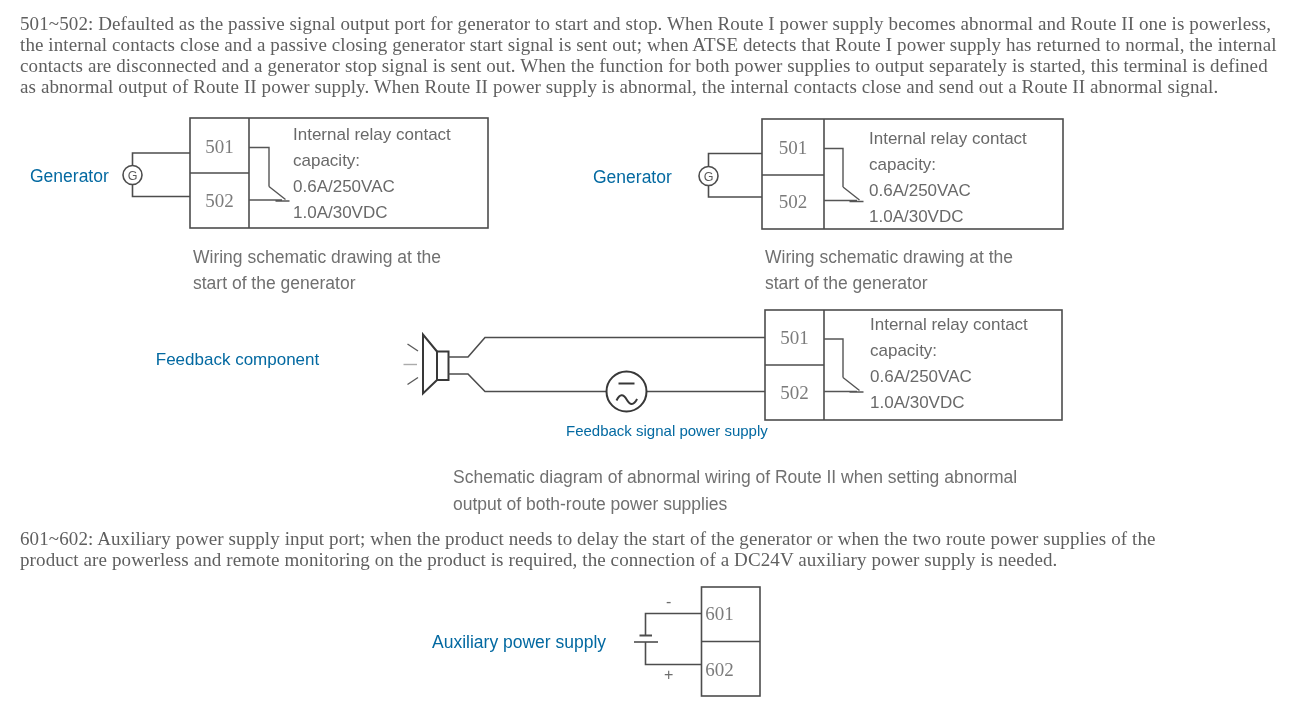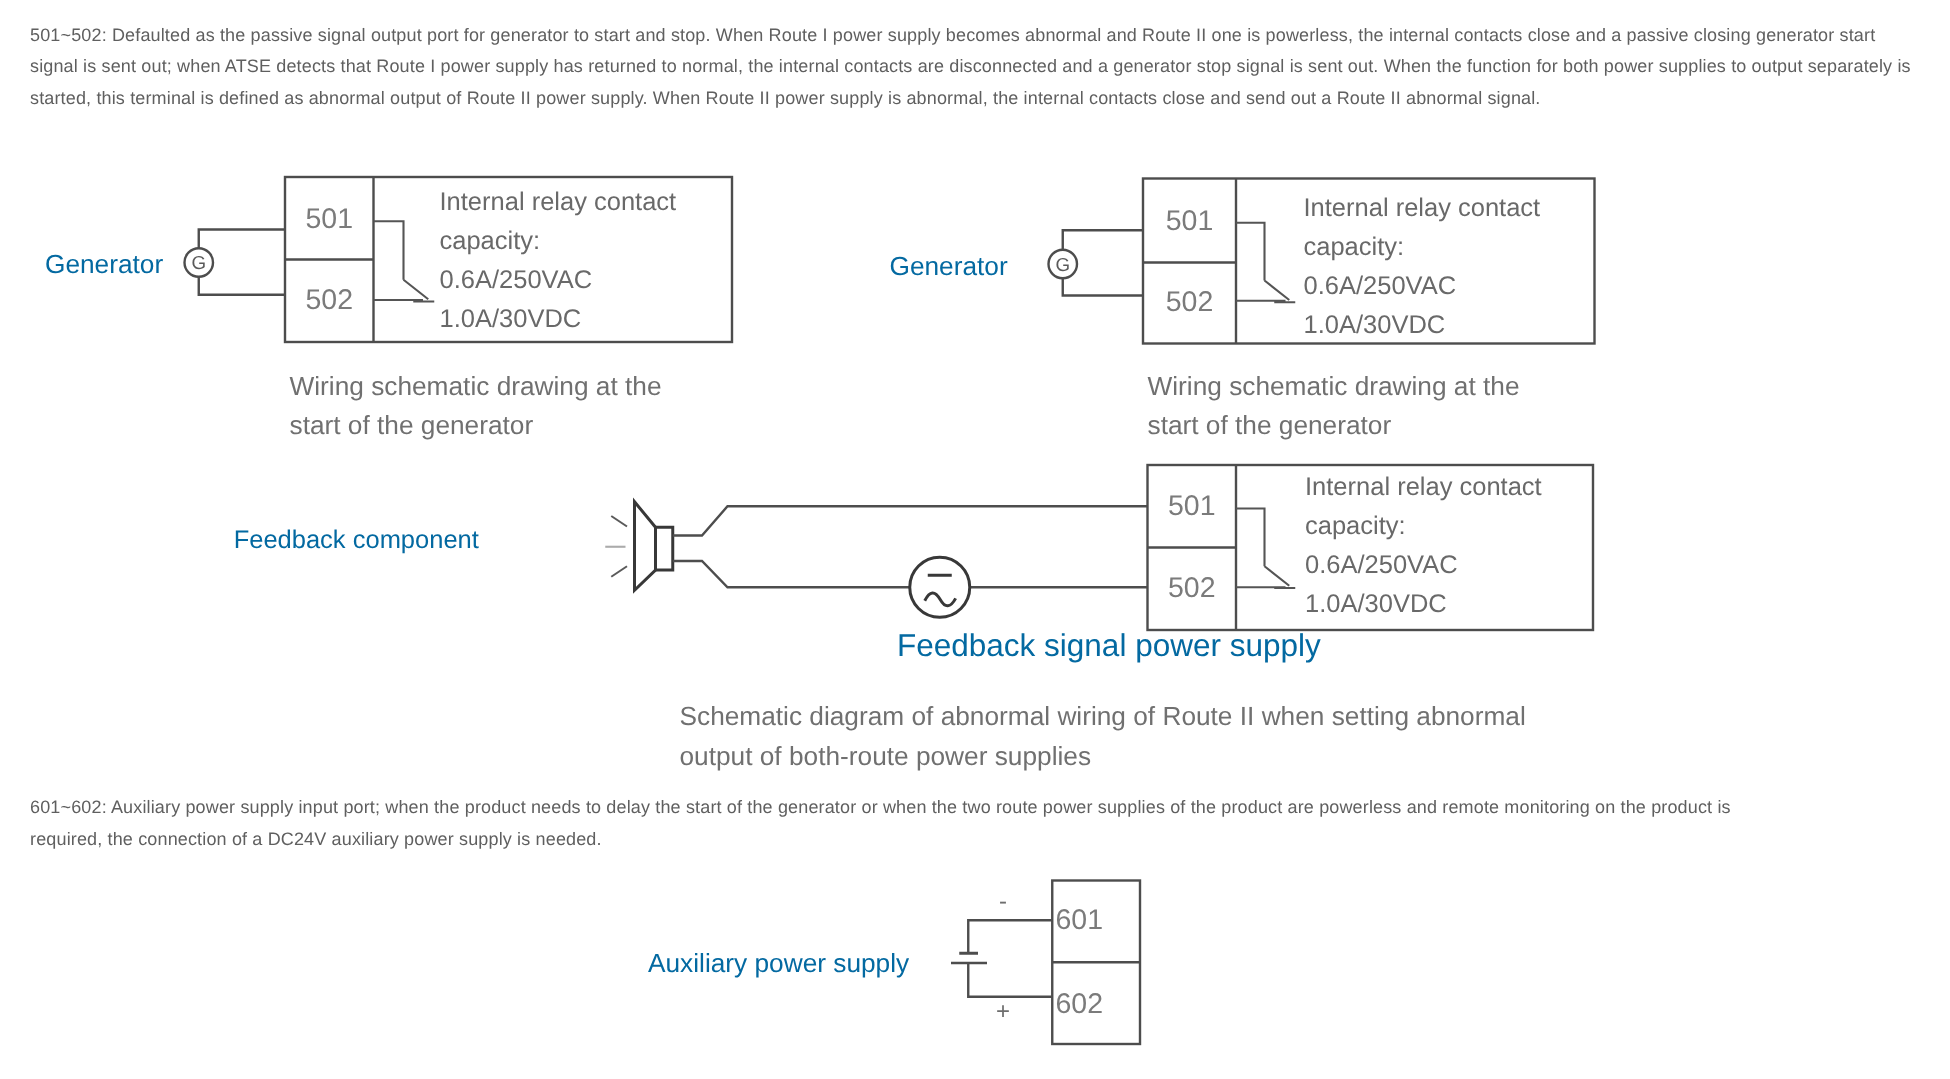--- a/index.html
+++ b/index.html
@@ -1,32 +1,32 @@
 <!DOCTYPE html>
 <html><head>
 <meta charset="utf-8">
 <style>
   html,body{margin:0;padding:0;background:#ffffff;}
   #canvas{
     position:relative;width:1300px;height:719px;background:#ffffff;overflow:hidden;
     font-family:"Liberation Sans",sans-serif;
   }
   .para{
-    position:absolute;color:#5f5f5f;font-size:12px;line-height:21px;
-    text-align:left;letter-spacing:0.1px;
+    position:absolute;color:#5f5f5f;font-size:19px;line-height:21px;
+    text-align:left;letter-spacing:0.1px;font-family:Liberation Serif, serif;
   }
   .dlabel{position:absolute;color:#0369a1;font-size:17.5px;line-height:25.5px;white-space:nowrap;}
   .dlabel.center{text-align:center;white-space:normal;}
   .note{position:absolute;color:#696969;font-size:17px;line-height:26px;}
   .note span{display:block;white-space:nowrap;}
   .caption{position:absolute;color:#707070;font-size:17.5px;line-height:25.5px;}
   .caption span{display:block;white-space:nowrap;}
   .term{
     position:absolute;color:#7b7b7b;font-size:19px;line-height:19px;
-    text-align:center;white-space:nowrap;
+    text-align:center;white-space:nowrap;font-family:Liberation Serif, serif;
   }
   .sign{position:absolute;color:#6e6e6e;font-size:16px;line-height:16px;}
   svg.layer{position:absolute;left:0;top:0;}
   svg .wire{stroke:#4d4d4d;stroke-width:1.6;fill:none;}
   svg .box{stroke:#4d4d4d;stroke-width:1.6;fill:none;}
   svg .relay{stroke:#555555;stroke-width:1.4;fill:none;}
   svg .dark{stroke:#383838;stroke-width:2;fill:none;}
   svg .gtext{fill:#5a5a5a;font-family:"Liberation Sans",sans-serif;font-size:12.5px;}
 </style>
 </head>
@@ -134,21 +134,21 @@
     <span style="display:block;">Feedback component</span>
   </div>
   <div class="term" style="left:765px;top:328px;width:59px;">501</div>
   <div class="term" style="left:765px;top:383px;width:59px;">502</div>
   <div class="note" style="left:870px;top:312px;">
     <span>Internal relay contact</span>
     <span>capacity:</span>
     <span>0.6A/250VAC</span>
     <span>1.0A/30VDC</span>
   </div>
-  <div class="dlabel" style="left:566px;top:418px;font-size:21px;margin-left:32px;">Feedback signal power supply</div>
+  <div class="dlabel" style="left:566px;top:418px;font-size:15px;">Feedback signal power supply</div>
   <div class="caption" style="left:453px;top:464px;line-height:26.5px;">
     <span>Schematic diagram of abnormal wiring of Route II when setting abnormal</span>
     <span>output of both-route power supplies</span>
   </div>
 
   <div class="para" style="left:20px;top:528px;width:1140px;">601~602: Auxiliary power supply input port; when the product needs to delay the start of the generator or when the two route power supplies of the product are powerless and remote monitoring on the product is required, the connection of a DC24V auxiliary power supply is needed.</div>
 
   <div class="dlabel" style="left:432px;top:630px;">Auxiliary power supply</div>
   <div class="sign" style="left:666px;top:594px;">-</div>
   <div class="sign" style="left:664px;top:667px;">+</div>

